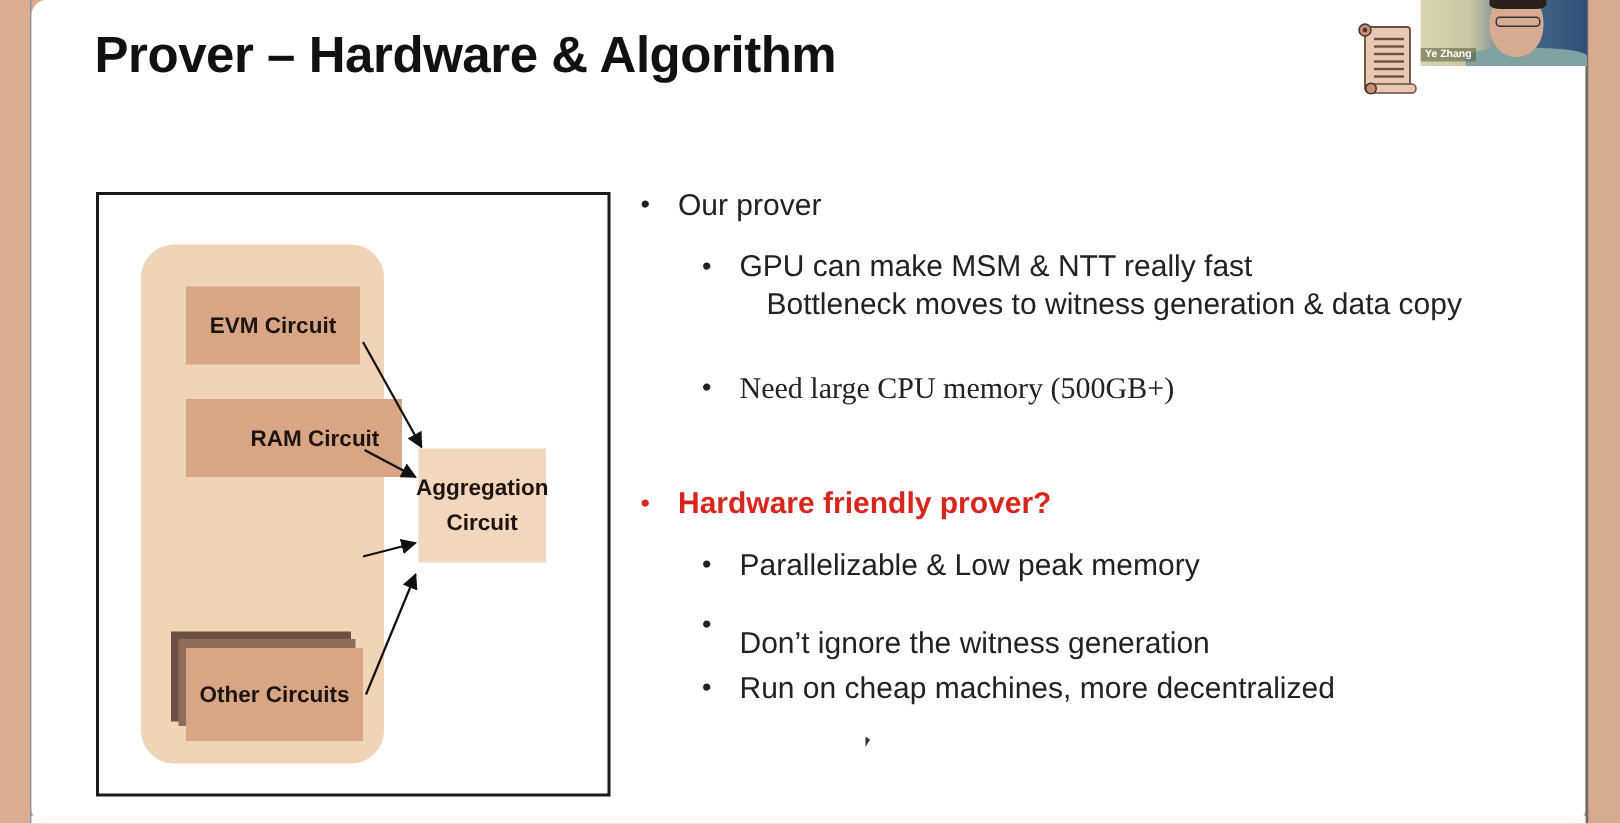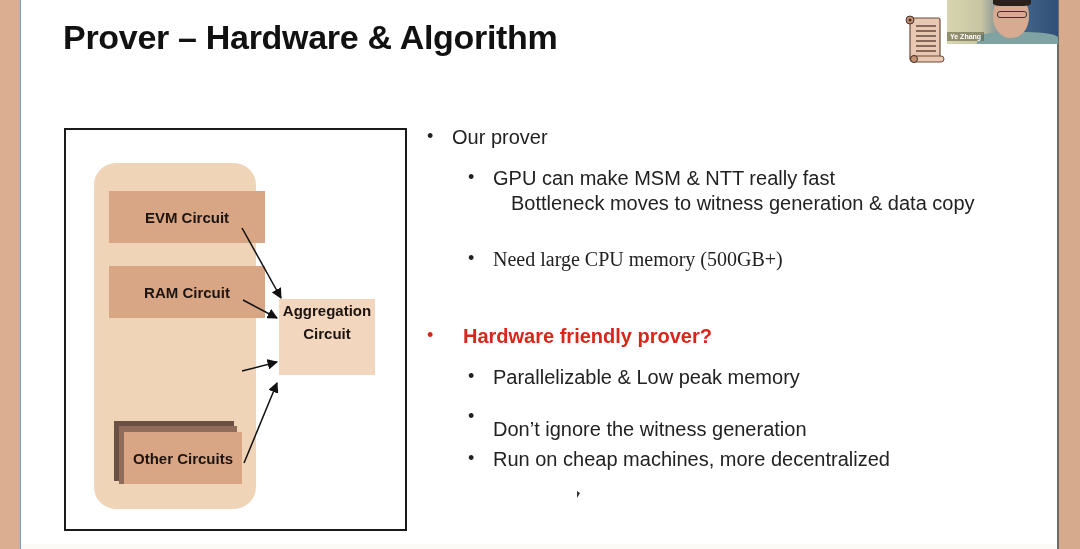--- a/index.html
+++ b/index.html
@@ -6,50 +6,51 @@
     body {
       width: 1080px; height: 549px; overflow: hidden; position: relative;
       background: #d9ae90;
       font-family: "Liberation Sans", sans-serif;
     }
     .left-band { position: absolute; left: 0; top: 0; width: 20px; height: 549px; background: #dcae91; }
     .left-edge { position: absolute; left: 20px; top: 0; width: 1px; height: 549px; background: #8a93b8; }
     .slide {
       position: absolute; left: 21px; top: 0; width: 1036px; height: 549px;
       background: #ffffff;
+      border-radius: 10px;
     }
     .right-edge { position: absolute; left: 1057px; top: 0; width: 2px; height: 549px; background: #6e6a66; }
     .right-band { position: absolute; left: 1059px; top: 0; width: 21px; height: 549px; background: #d6ab8d; }
     .bottom-band { position: absolute; left: 21px; top: 544px; width: 1036px; height: 5px; background: #fbfaf6; }
 
     .title {
       position: absolute; left: 42px; top: 18px;
       font-family: "Liberation Sans", sans-serif; font-weight: bold;
       font-size: 34px; color: #111; letter-spacing: -0.3px; margin: 0;
     }
 
     .diagram-frame {
       position: absolute; left: 43px; top: 128px; width: 343px; height: 403px;
       border: 2px solid #1a1a1a; background: #fff; box-sizing: border-box;
     }
     .group-bg {
       position: absolute; left: 28px; top: 33px; width: 162px; height: 346px;
       background: #efd4b8; border-radius: 22px;
     }
     .circuit {
-      position: absolute; left: 43px; width: 156px; height: 52px;
+      position: absolute; left: 58px; width: 116px; height: 52px;
       background: #d8a684; display: flex; align-items: center; justify-content: center;
       font-weight: bold; font-size: 15px; color: #1d1410;
     }
     .stack-back1 { position: absolute; left: 48px; top: 291px; width: 120px; height: 60px; background: #6b5143; }
     .stack-back2 { position: absolute; left: 53px; top: 296px; width: 118px; height: 58px; background: #8f6d5a; }
-    .other { left: 58px; top: 302px; width: 118px; height: 52px; }
+    .other { left: 58px; top: 302px; width: 118px; height: 62px; }
     .aggregation {
-      position: absolute; left: 213px; top: 169px; width: 96px; height: 76px;
-      background: #f2d6bd; display: flex; align-items: flex-start; justify-content: center;
+      position: absolute; left: 213px; top: 169px; width: 85px; height: 76px;
+      background: #f2d6bd; display: flex; align-items: center; justify-content: center;
       text-align: center; font-weight: bold; font-size: 15px; line-height: 23px; color: #1d1410;
     }
     .arrows { position: absolute; left: 0; top: 0; width: 343px; height: 403px; pointer-events: none; }
 
     .bullets { position: absolute; left: 0; top: 0; }
     .b {
       position: absolute; font-family: "Liberation Sans", sans-serif; font-size: 20px; color: #222;
       white-space: nowrap;
     }
     .dot { position: absolute; font-size: 18px; color: #222; }
@@ -80,21 +81,21 @@
 
 <div class="left-band"></div>
 <div class="left-edge"></div>
 
 <div class="slide">
   <h1 class="title">Prover – Hardware &amp; Algorithm</h1>
 
   <div class="diagram-frame">
     <div class="group-bg"></div>
     <div class="circuit" style="top:61px;">EVM Circuit</div>
-    <div class="circuit" style="top:136px;">RAM Circuit</div>
+    <div class="circuit" style="top:136px;padding-left:28px;">RAM Circuit</div>
     <div class="stack-back1"></div>
     <div class="stack-back2"></div>
     <div class="circuit other">Other Circuits</div>
     <div class="aggregation">
       <div>
         <div>Aggregation</div>
         <div>Circuit</div>
       </div>
     </div>
     <svg class="arrows" viewBox="0 0 343 403">
@@ -116,21 +117,21 @@
 
     <span class="dot" style="left:447px; top:167px;">•</span>
     <span class="b" style="left:472px; top:167px;">GPU can make MSM &amp; NTT really fast</span>
 
     <span class="b" style="left:472px; top:192px;margin-left:18px;">Bottleneck moves to witness generation &amp; data copy</span>
 
     <span class="dot" style="left:447px; top:248px;">•</span>
     <span class="b" style="left:472px; top:248px;font-family:Liberation Serif, serif;">Need large CPU memory (500GB+)</span>
 
     <span class="dot red-dot" style="left:406px; top:325px;">•</span>
-    <span class="b red" style="left:442px; top:325px;">Hardware friendly prover?</span>
+    <span class="b red" style="left:431px; top:325px;">Hardware friendly prover?</span>
 
     <span class="dot" style="left:447px; top:366px;">•</span>
     <span class="b" style="left:472px; top:366px;">Parallelizable &amp; Low peak memory</span>
 
     <span class="dot" style="left:447px; top:406px;">•</span>
     <span class="b" style="left:472px; top:406px;margin-top:12px;">Don’t ignore the witness generation</span>
 
     <span class="dot" style="left:447px; top:448px;">•</span>
     <span class="b" style="left:472px; top:448px;">Run on cheap machines, more decentralized</span>
   </div>

